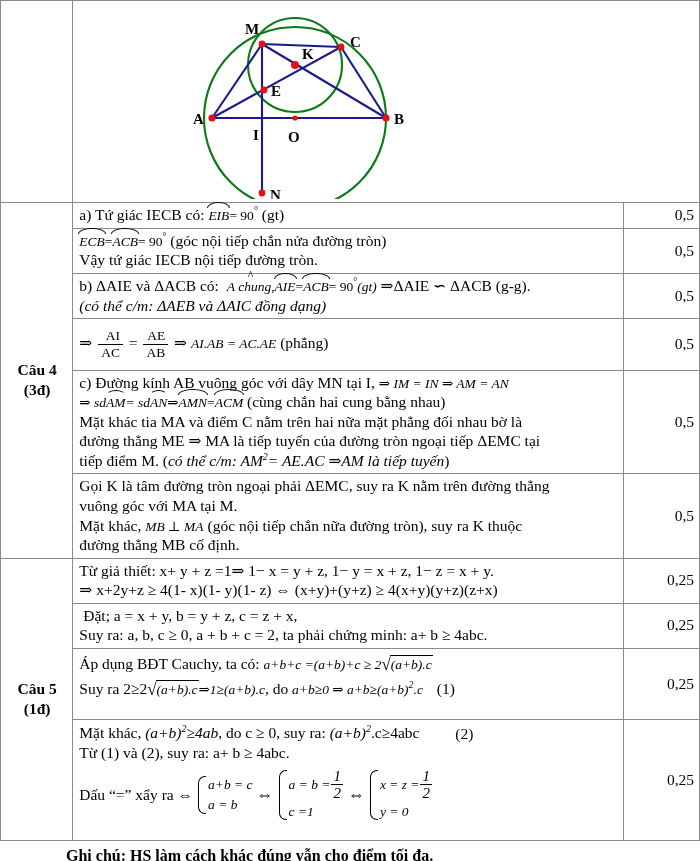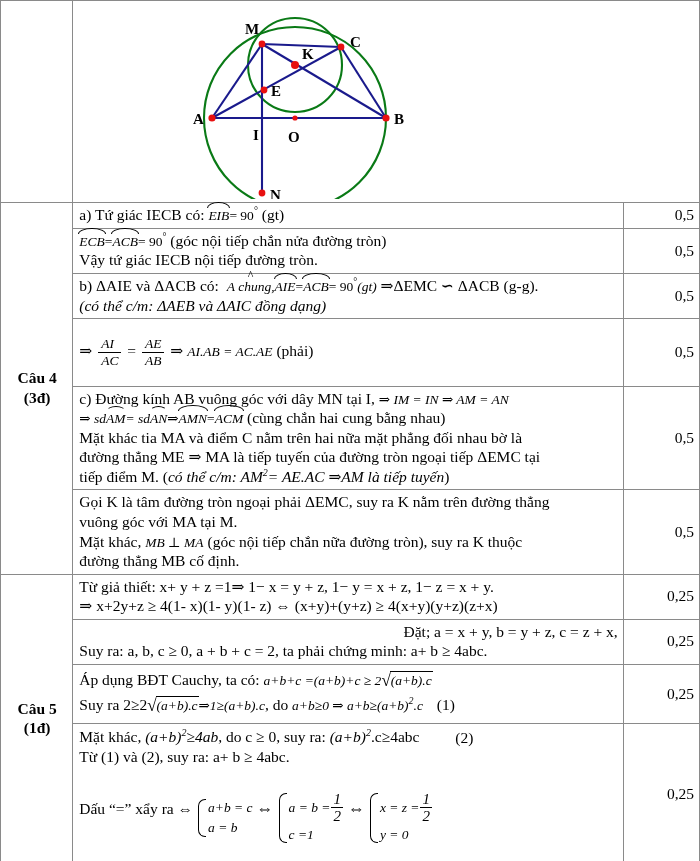--- a/index.html
+++ b/index.html
@@ -63,38 +63,38 @@
     border-right:1.2px solid transparent;
   }
   .ang{position:relative;display:inline-block;font-style:italic;padding-top:1px;}
   .ang>.cap{
     position:absolute;left:-1px;right:-1px;top:-4px;height:5px;
     border:1.2px solid #000;border-bottom:none;border-radius:50% 50% 0 0/100% 100% 0 0;
   }
   .hat{position:relative;display:inline-block;font-style:italic;}
   .hat>.cap2{position:absolute;left:0;right:0;top:-6px;text-align:center;font-size:12px;font-style:normal;line-height:6px;}
 
-  .frac{display:inline-block;vertical-align:middle;text-align:left;font-style:italic;margin:12px 2px;}
+  .frac{display:inline-block;vertical-align:middle;text-align:right;margin:4px 2px;}
   .frac .num{display:block;padding:0 3px;border-bottom:1.1px solid #000;line-height:1.15;}
   .frac .den{display:block;padding:0 3px;line-height:1.2;}
 
   .frac2{display:inline-block;vertical-align:middle;text-align:center;font-style:italic;margin:0 1px;}
   .frac2 .num{display:block;border-bottom:1.1px solid #000;line-height:1.05;font-size:15px;padding:0 2px;}
   .frac2 .den{display:block;line-height:1.1;font-size:15px;padding:0 2px;}
 
   .sup{font-size:10px;vertical-align:super;font-style:italic;}
   .supn{font-size:10px;vertical-align:super;}
 
   .sqrt{display:inline-block;white-space:nowrap;}
   .sqrt .rad{font-size:17px;position:relative;top:1px;}
   .sqrt .bar{border-top:1.1px solid #000;padding:0 1px 0 1px;display:inline-block;margin-left:-1px;}
 
   .brace{
     display:inline-block;position:relative;vertical-align:middle;
-    padding-left:11px; text-align:left;margin-top:19px;
+    padding-left:11px; text-align:left;
   }
   .brace:before{
     content:"";position:absolute;left:1px;top:1px;bottom:1px;width:7px;
     border:1.4px solid #000;border-right:none;border-radius:7px 0 0 7px;
   }
   .brace .ln{display:block;font-style:italic;line-height:1.45;white-space:nowrap;}
 
   .sysrow{display:flex;align-items:center;gap:4px;}
   .opc{font-size:17px;}
 
@@ -191,21 +191,21 @@
       <div>Vậy tứ giác IECB nội tiếp đường tròn.</div>
     </td>
     <td class="score-cell">0,5</td>
   </tr>
 
   <tr>
     <td>
       <div class="nowrapline">
         <span>b) ΔAIE và ΔACB có:</span>
         <span class="hat sm" style="margin-left:4px;"><span class="cap2">^</span><span>A chung,</span></span><span class="ang sm"><span class="cap"></span><span>AIE</span></span><span class="sm">=</span><span class="ang sm"><span class="cap"></span><span>ACB</span></span><span class="sm">= 90</span><span class="supn">°</span><span class="sm it">(gt)</span>
-        <span>⇒</span><span>ΔEMC</span>
+        <span>⇒</span><span>ΔAIE</span>
         <span class="b">∽</span>
         <span>ΔACB</span>
         <span>(g-g).</span>
       </div>
       <div class="it">(có thể c/m: ΔAEB và ΔAIC đồng dạng)</div>
     </td>
     <td class="score-cell">0,5</td>
   </tr>
 
   <tr>
@@ -215,21 +215,21 @@
         <span class="num">AI</span>
         <span class="den">AC</span>
       </span>
       <span>=</span>
       <span class="frac sm">
         <span class="num">AE</span>
         <span class="den">AB</span>
       </span>
       <span>⇒</span>
       <span class="it sm">AI.AB = AC.AE</span>
-      <span>(phải)</span>
+      <span>(phẳng)</span>
     </td>
     <td class="score-cell">0,5</td>
   </tr>
 
   <tr>
     <td>
       <div class="nowrapline">
         <span>c) Đường kính AB vuông góc với dây MN tại I,</span>
         <span class="it sm">⇒ IM = IN ⇒ AM = AN</span>
       </div>
@@ -267,28 +267,28 @@
     </td>
     <td>
       <div class="nowrapline">Từ giả thiết:  x+ y + z =1⇒  1− x = y + z, 1− y = x + z, 1− z = x + y.</div>
       <div class="nowrapline">⇒ x+2y+z ≥ 4(1- x)(1- y)(1- z) ⇔ (x+y)+(y+z) ≥ 4(x+y)(y+z)(z+x)</div>
     </td>
     <td class="score-cell">0,25</td>
   </tr>
 
   <tr>
     <td>
-      <div style="padding-left:4px;text-align:right;">Đặt; a = x + y, b = y + z, c = z + x,</div>
+      <div style="padding-left:4px;">Đặt; a = x + y, b = y + z, c = z + x,</div>
       <div>Suy ra: a, b, c ≥ 0, a + b + c = 2, ta phải chứng minh: a+ b ≥  4abc.</div>
     </td>
     <td class="score-cell">0,25</td>
   </tr>
 
   <tr>
-    <td style="padding-top:4px;padding-bottom:8px;">
+    <td style="padding-top:4px;padding-bottom:20px;">
       <div class="nowrapline" style="margin-bottom:4px;">
         <span>Áp dụng BĐT Cauchy, ta có:</span>
         <span class="it sm">a+b+c =(a+b)+c ≥ 2</span><span class="sqrt"><span class="rad">√</span><span class="bar it sm">(a+b).c</span></span>
       </div>
       <div class="nowrapline">
         <span>Suy ra  2≥2</span><span class="sqrt"><span class="rad">√</span><span class="bar it sm">(a+b).c</span></span><span class="it sm">⇒1≥(a+b).c</span><span>, do</span>
         <span class="it sm">a+b≥0 ⇒ a+b≥(a+b)</span><span class="sup">2</span><span class="it sm">.c</span>
         <span style="margin-left:10px;">(1)</span>
       </div>
     </td>

